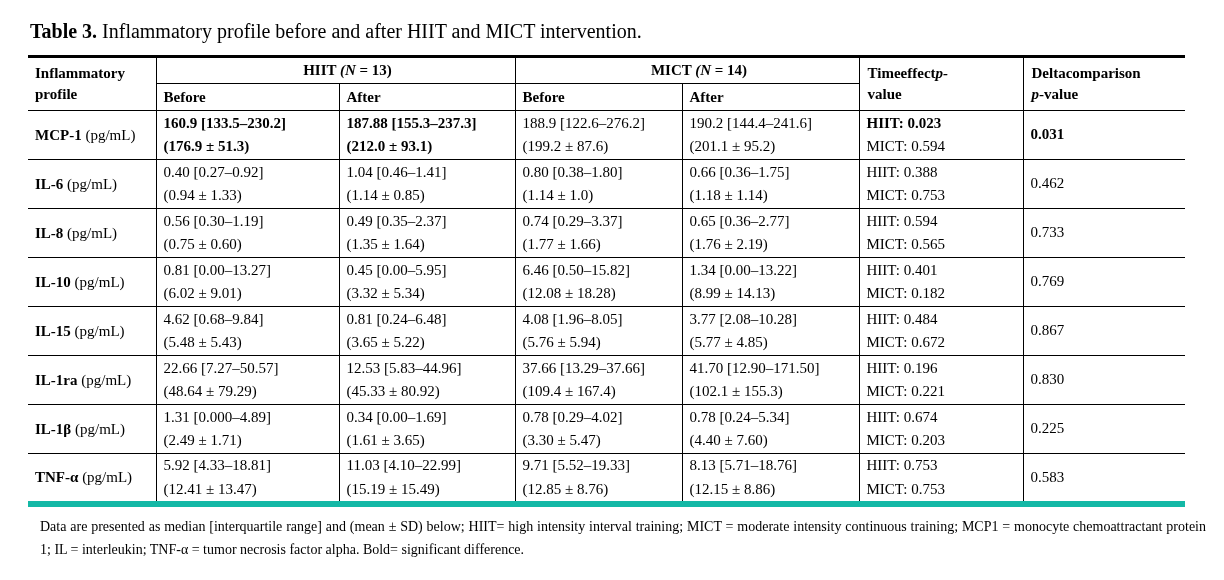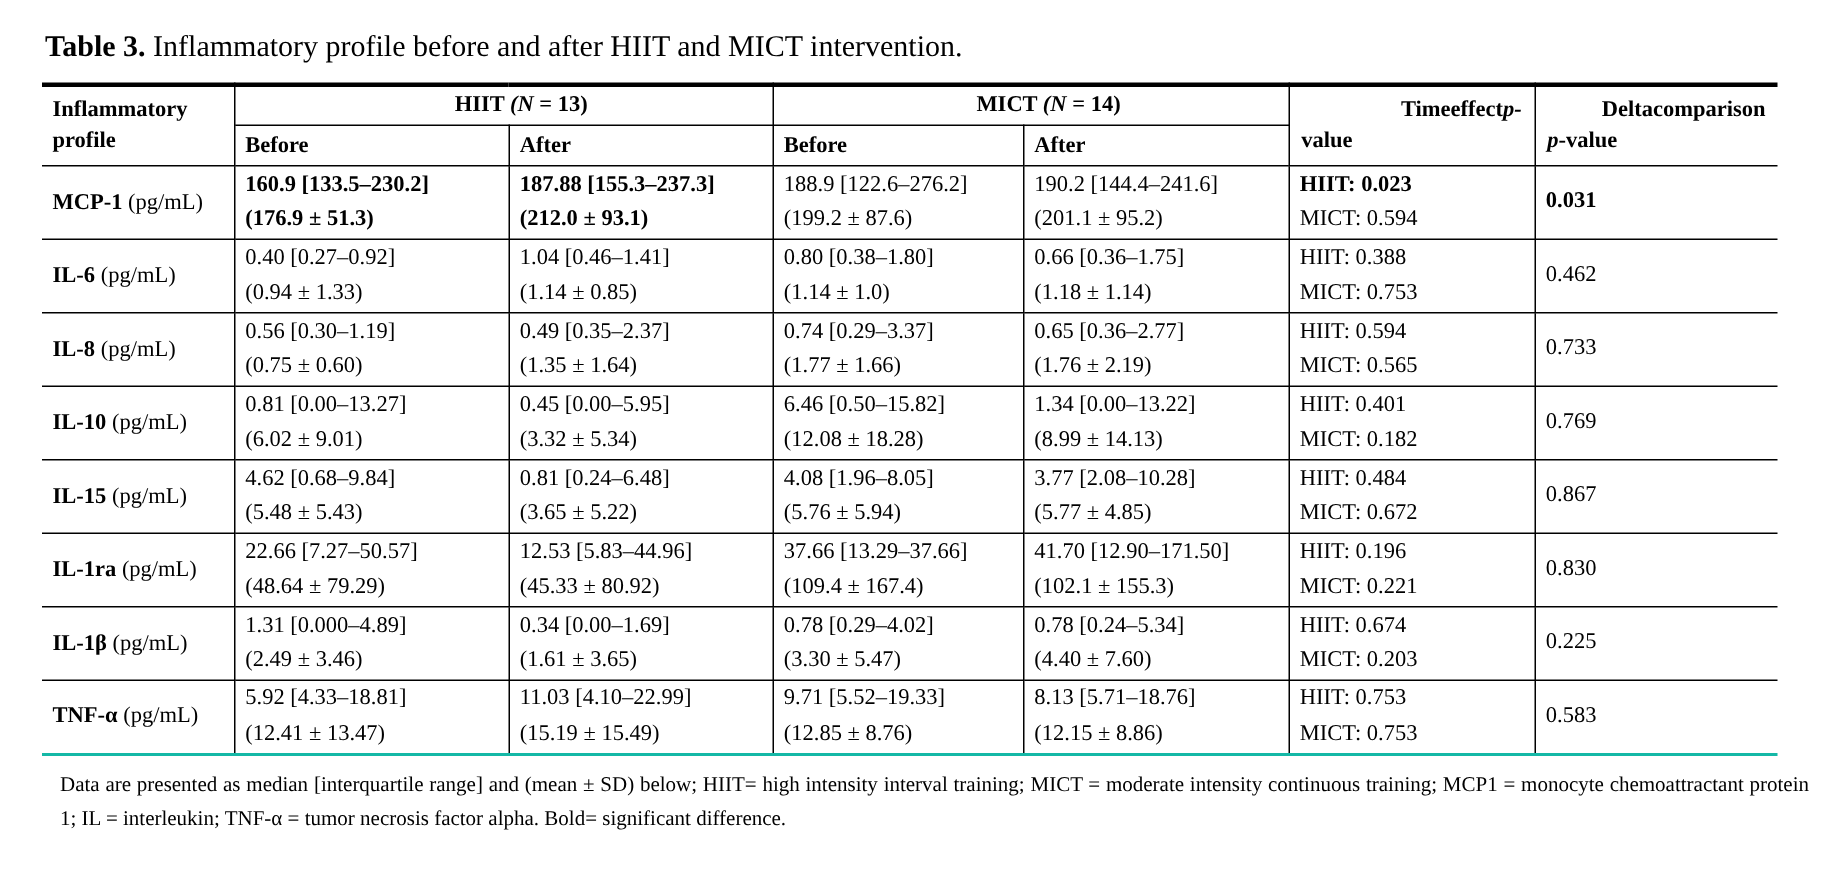--- a/index.html
+++ b/index.html
@@ -10,36 +10,36 @@
     overflow: hidden;
   }
   .page { padding: 20px 28px 0 28px; }
 
   .title { font-size: 20px; line-height: 22px; margin: 0 0 13px 2px; }
   .title .bold { font-weight: bold; }
 
   table.main {
     border-collapse: collapse; table-layout: fixed;
     width: 1157px;
-    border-top: 3px solid #000; border-bottom: 2px solid #14b8a6;
+    border-top: 3px solid #000; border-bottom: 6px solid #14b8a6;
   }
   th, td { border: 1px solid #000; padding: 0; vertical-align: middle; }
   tr > *:first-child { border-left: none; }
   tr > *:last-child  { border-right: none; }
 
   thead tr.h1 { height: 27px; }
   thead tr.h2 { height: 27px; }
   tbody tr    { height: 49px; margin-top: 32px; }
 
   thead th { font-weight: bold; font-size: 15px; text-align: left; }
   th.corner { padding-left: 7px; line-height: 21px; }
   th.group  { text-align: center; padding-left: 24px; }
   th.sub    { padding-left: 7px; }
   th.pcol   { padding: 0 8px; }
-  .jline { display: flex; justify-content: flex-end; line-height: 21px; font-family: Liberation Serif, serif; }
+  .jline { display: flex; justify-content: flex-start; line-height: 21px; font-family: Liberation Serif, serif; }
   .pline { line-height: 21px; }
   .it { font-style: italic; }
 
   tbody th.rowlabel { padding-left: 7px; font-weight: normal; font-size: 15px; text-align: left; }
   .rl-name { font-weight: bold; }
 
   tbody td { font-size: 15px; padding-left: 7px; padding-right: 4px; }
   tbody td div { line-height: 23.5px; white-space: nowrap; }
   td.b, td.b div, div.b { font-weight: bold; }
 
@@ -253,21 +253,21 @@
     </td>
     <td>
       <div>0.830</div>
     </td>
   </tr>
 
   <tr>
     <th class="rowlabel"><span class="rl-name">IL-1β</span><span class="rl-unit"> (pg/mL)</span></th>
     <td>
       <div>1.31 [0.000–4.89]</div>
-      <div>(2.49 ± 3.46)</div>
+      <div>(2.49 ± 1.71)</div>
     </td>
     <td>
       <div>0.34 [0.00–1.69]</div>
       <div>(1.61 ± 3.65)</div>
     </td>
     <td>
       <div>0.78 [0.29–4.02]</div>
       <div>(3.30 ± 5.47)</div>
     </td>
     <td>

